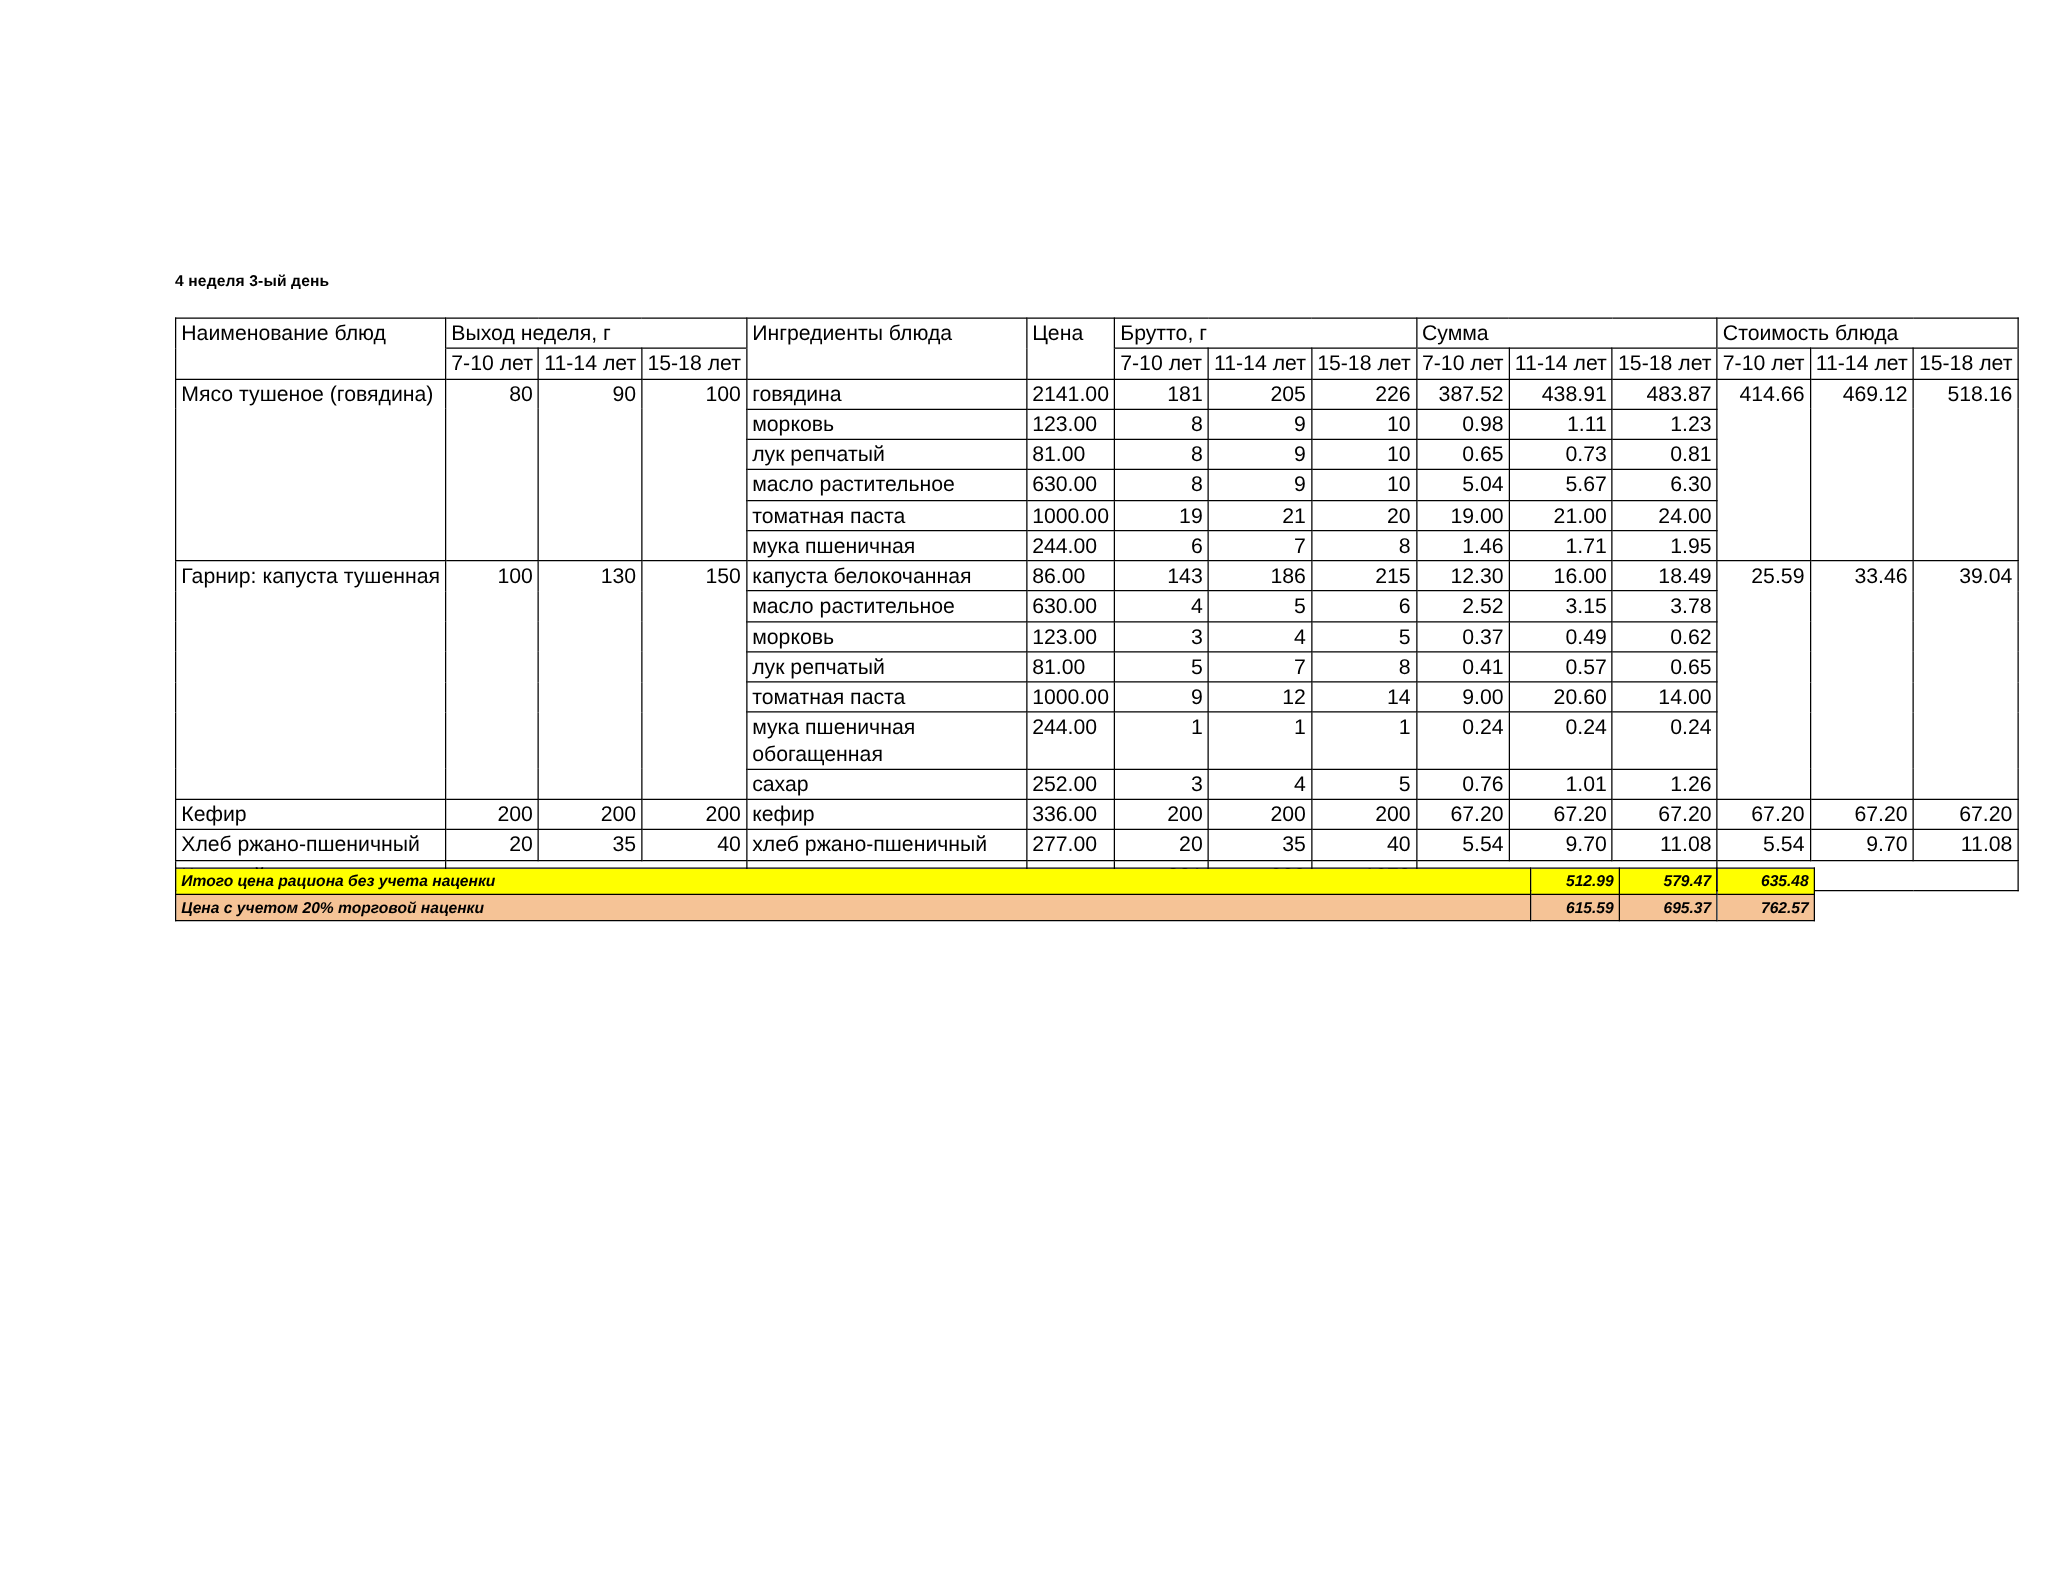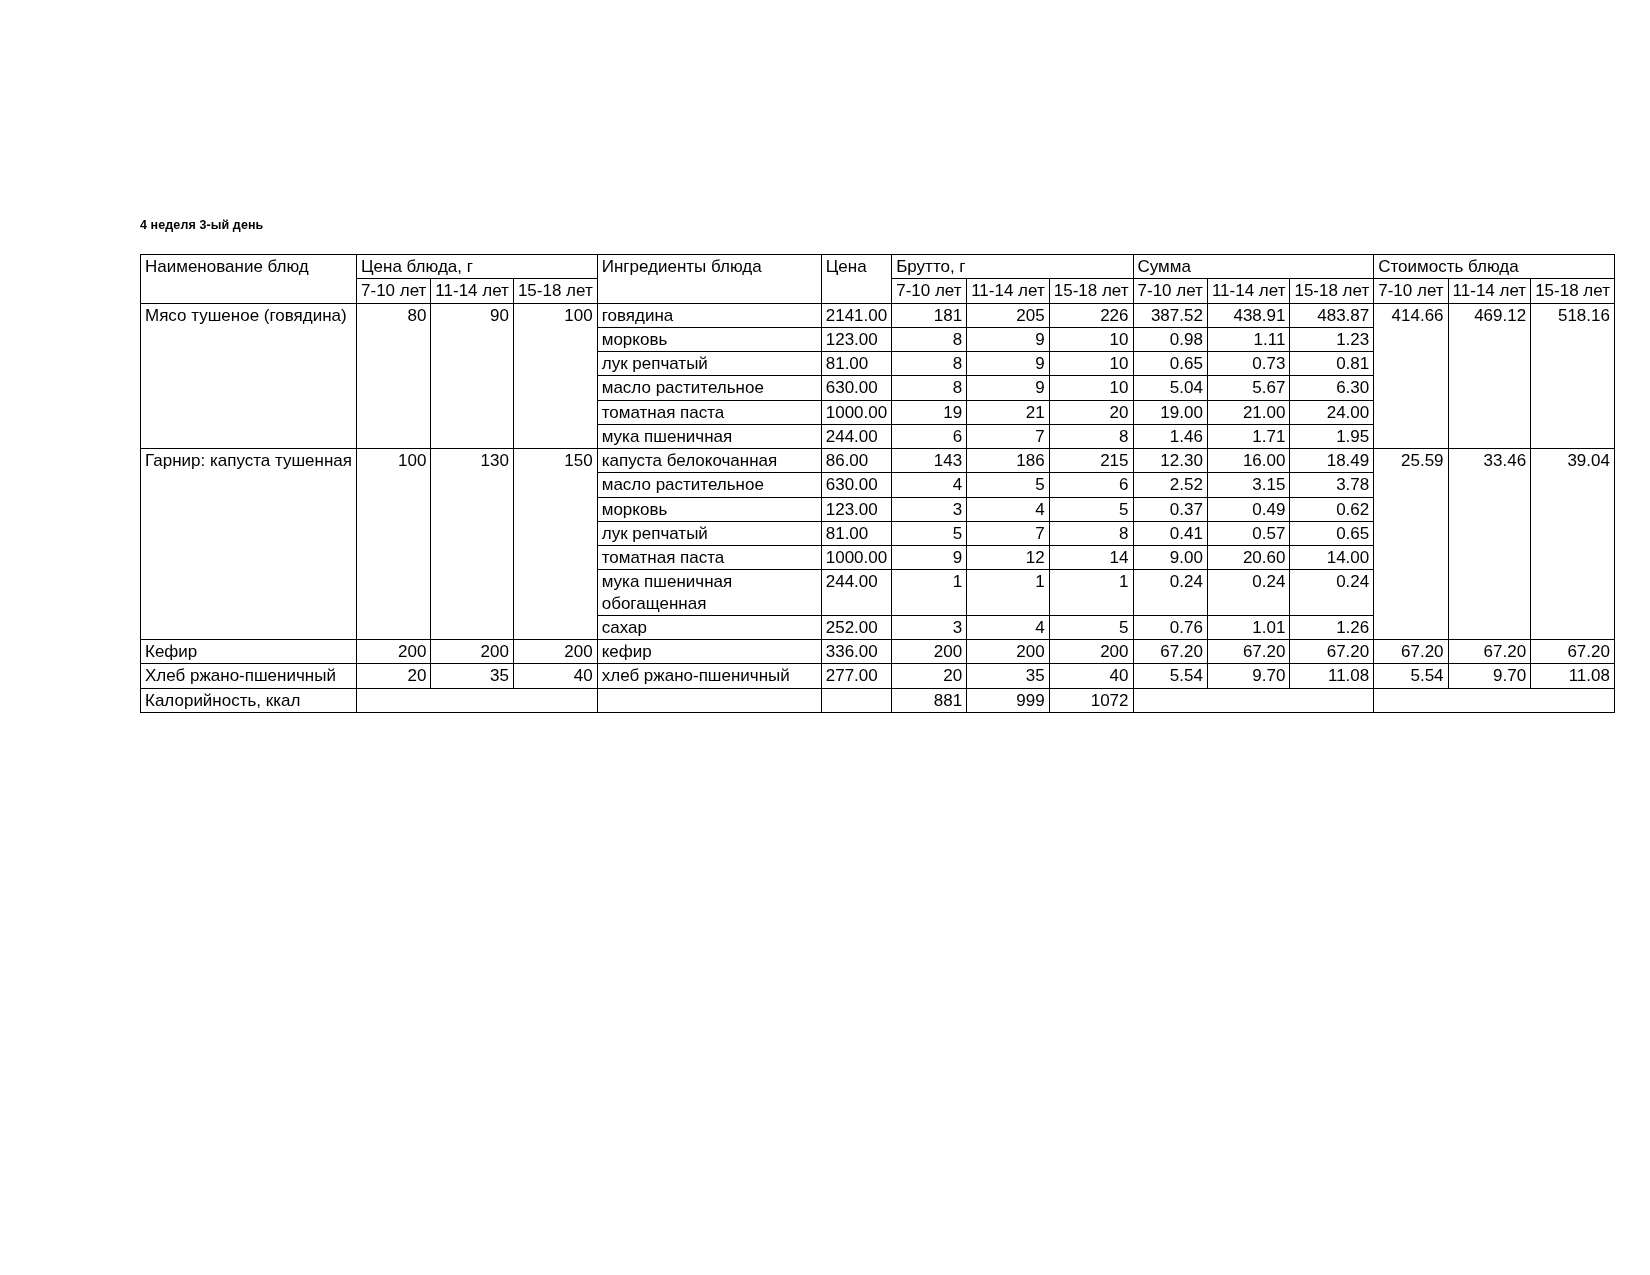--- a/index.html
+++ b/index.html
@@ -106,21 +106,21 @@
       <col style="width:71px">
       <col style="width:78px">
       <col style="width:78px">
       <col style="width:71px">
       <col style="width:78px">
       <col style="width:78px">
     </colgroup>
     <thead>
       <tr>
         <td class="hdr noborder-b" rowspan="1">Наименование блюд</td>
-        <td class="hdr noborder-b" colspan="3">Цена блюда, г</td>
+        <td class="hdr noborder-b" colspan="3">Выход неделя, г</td>
         <td class="hdr noborder-b">Ингредиенты блюда</td>
         <td class="hdr noborder-b">Цена</td>
         <td class="hdr noborder-b" colspan="3">Брутто, г</td>
         <td class="hdr noborder-b" colspan="3">Сумма</td>
         <td class="hdr noborder-b" colspan="3">Стоимость блюда</td>
       </tr>
       <tr>
         <td class="noborder-t"></td>
         <td class="hdr">7-10 лет</td>
         <td class="hdr">11-14 лет</td>
@@ -337,16 +337,28 @@
   </table>
 
   <table class="totals">
     <colgroup>
       <col style="width:1084px">
       <col style="width:71px">
       <col style="width:78px">
       <col style="width:78px">
     </colgroup>
     <tbody>
+      <tr class="row-yellow">
+        <td>Итого цена рациона без учета наценки</td>
+        <td class="t-num">512.99</td>
+        <td class="t-num">579.47</td>
+        <td class="t-num">635.48</td>
+      </tr>
+      <tr class="row-orange">
+        <td>Цена с учетом 20% торговой наценки</td>
+        <td class="t-num">615.59</td>
+        <td class="t-num">695.37</td>
+        <td class="t-num">762.57</td>
+      </tr>
     </tbody>
   </table>
 
 </div>
 
 </body></html>

